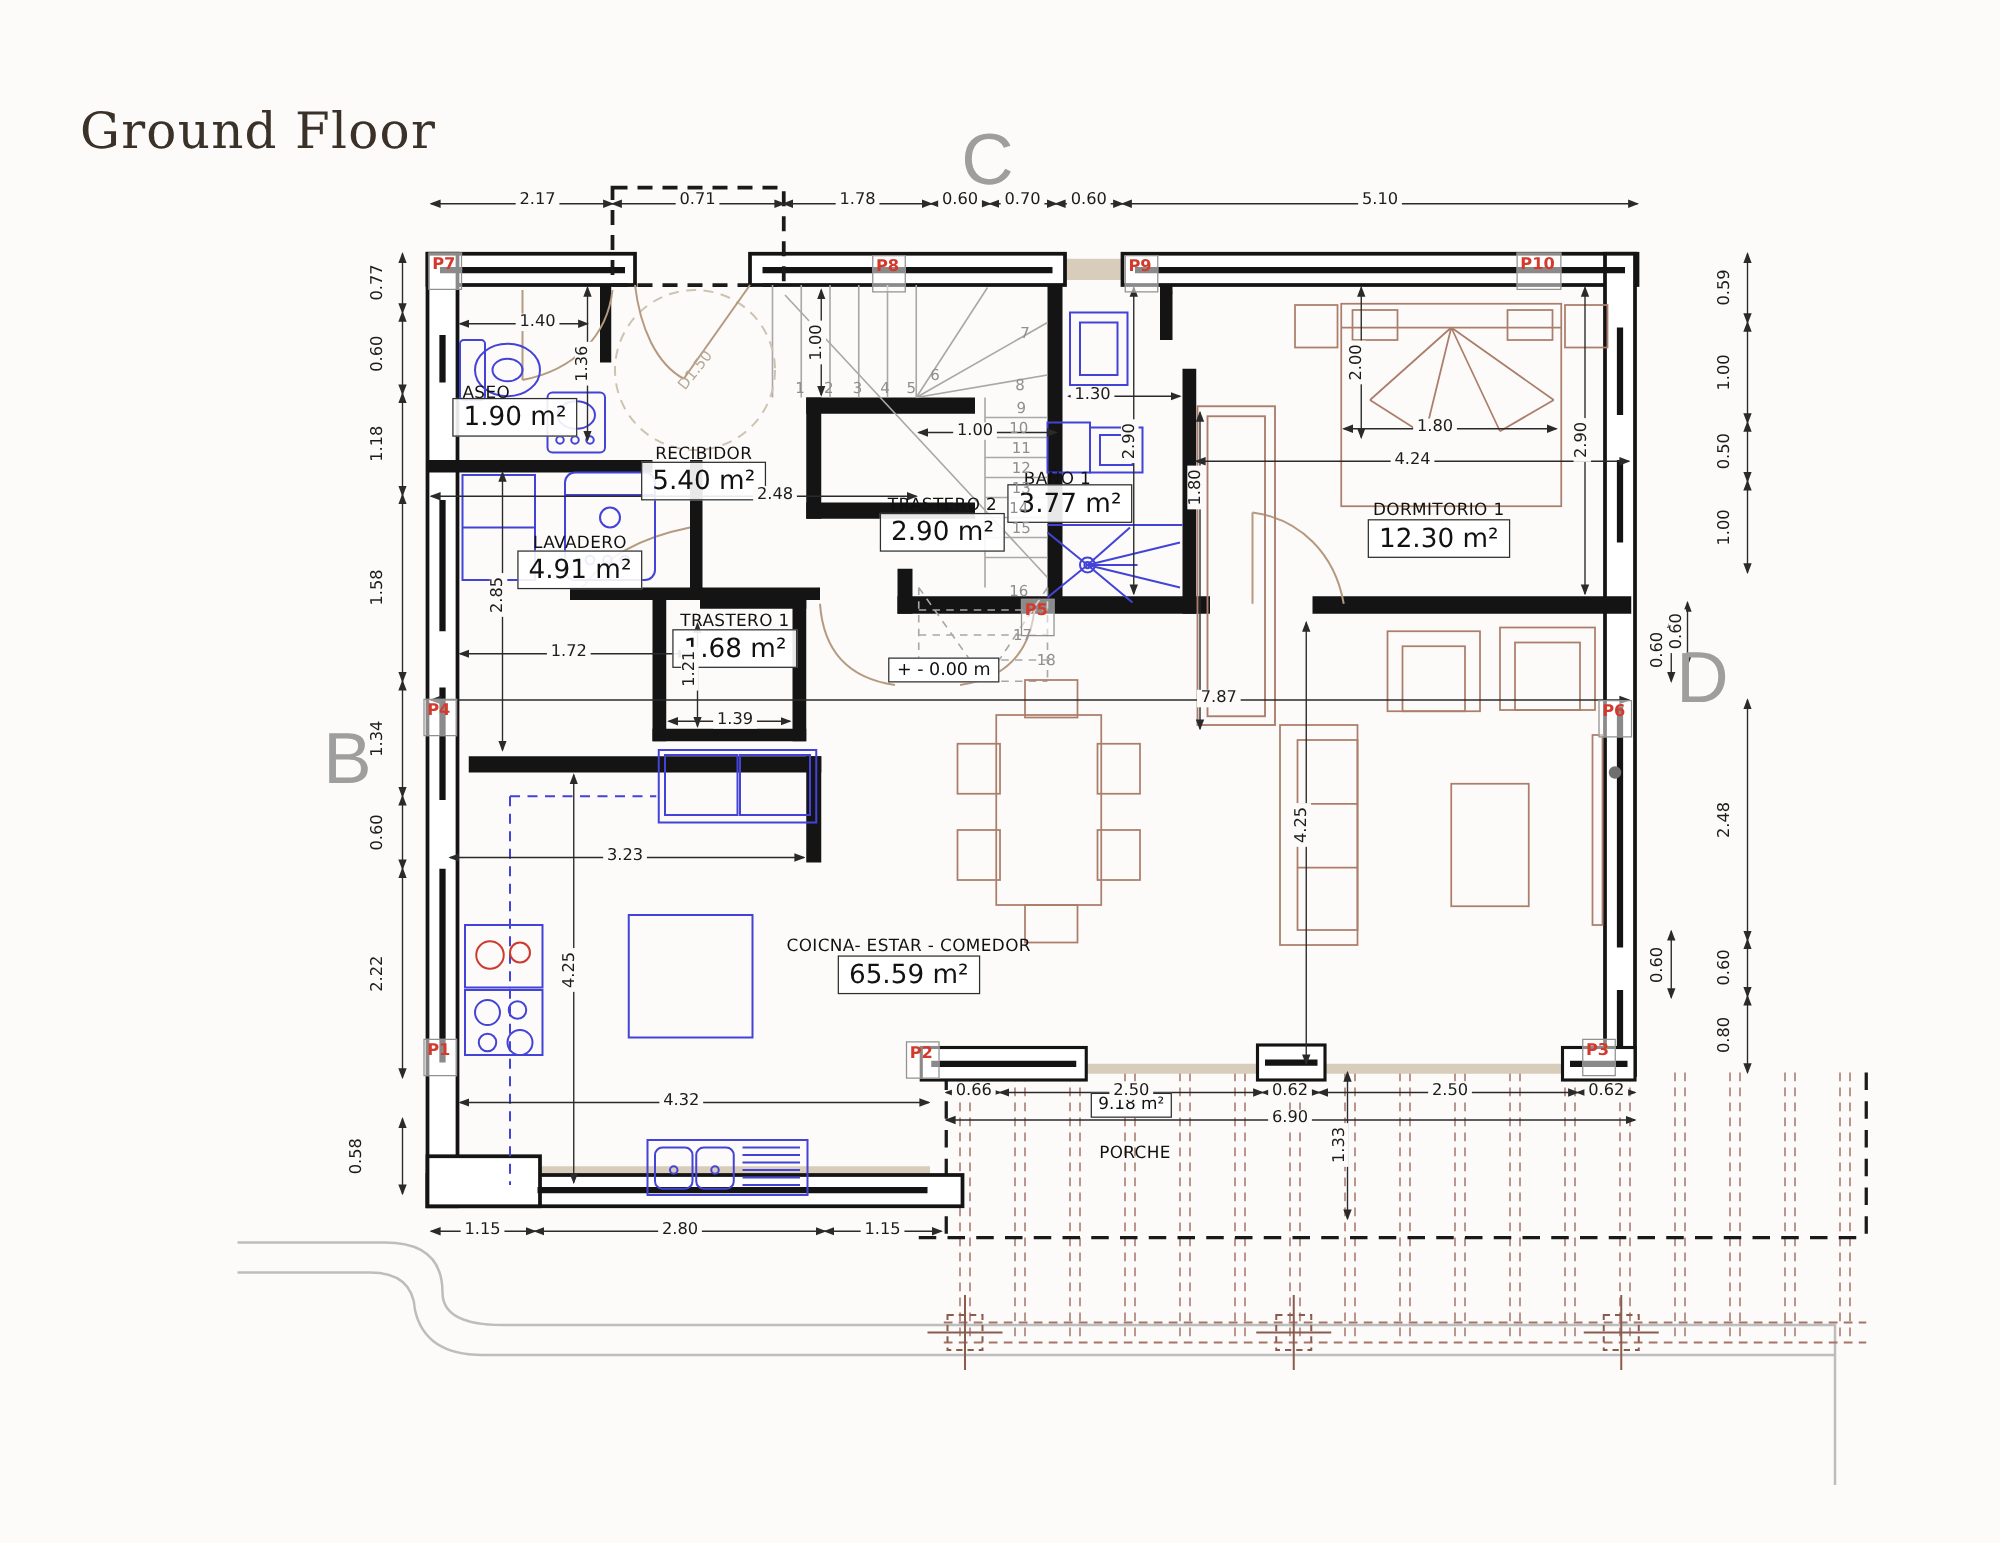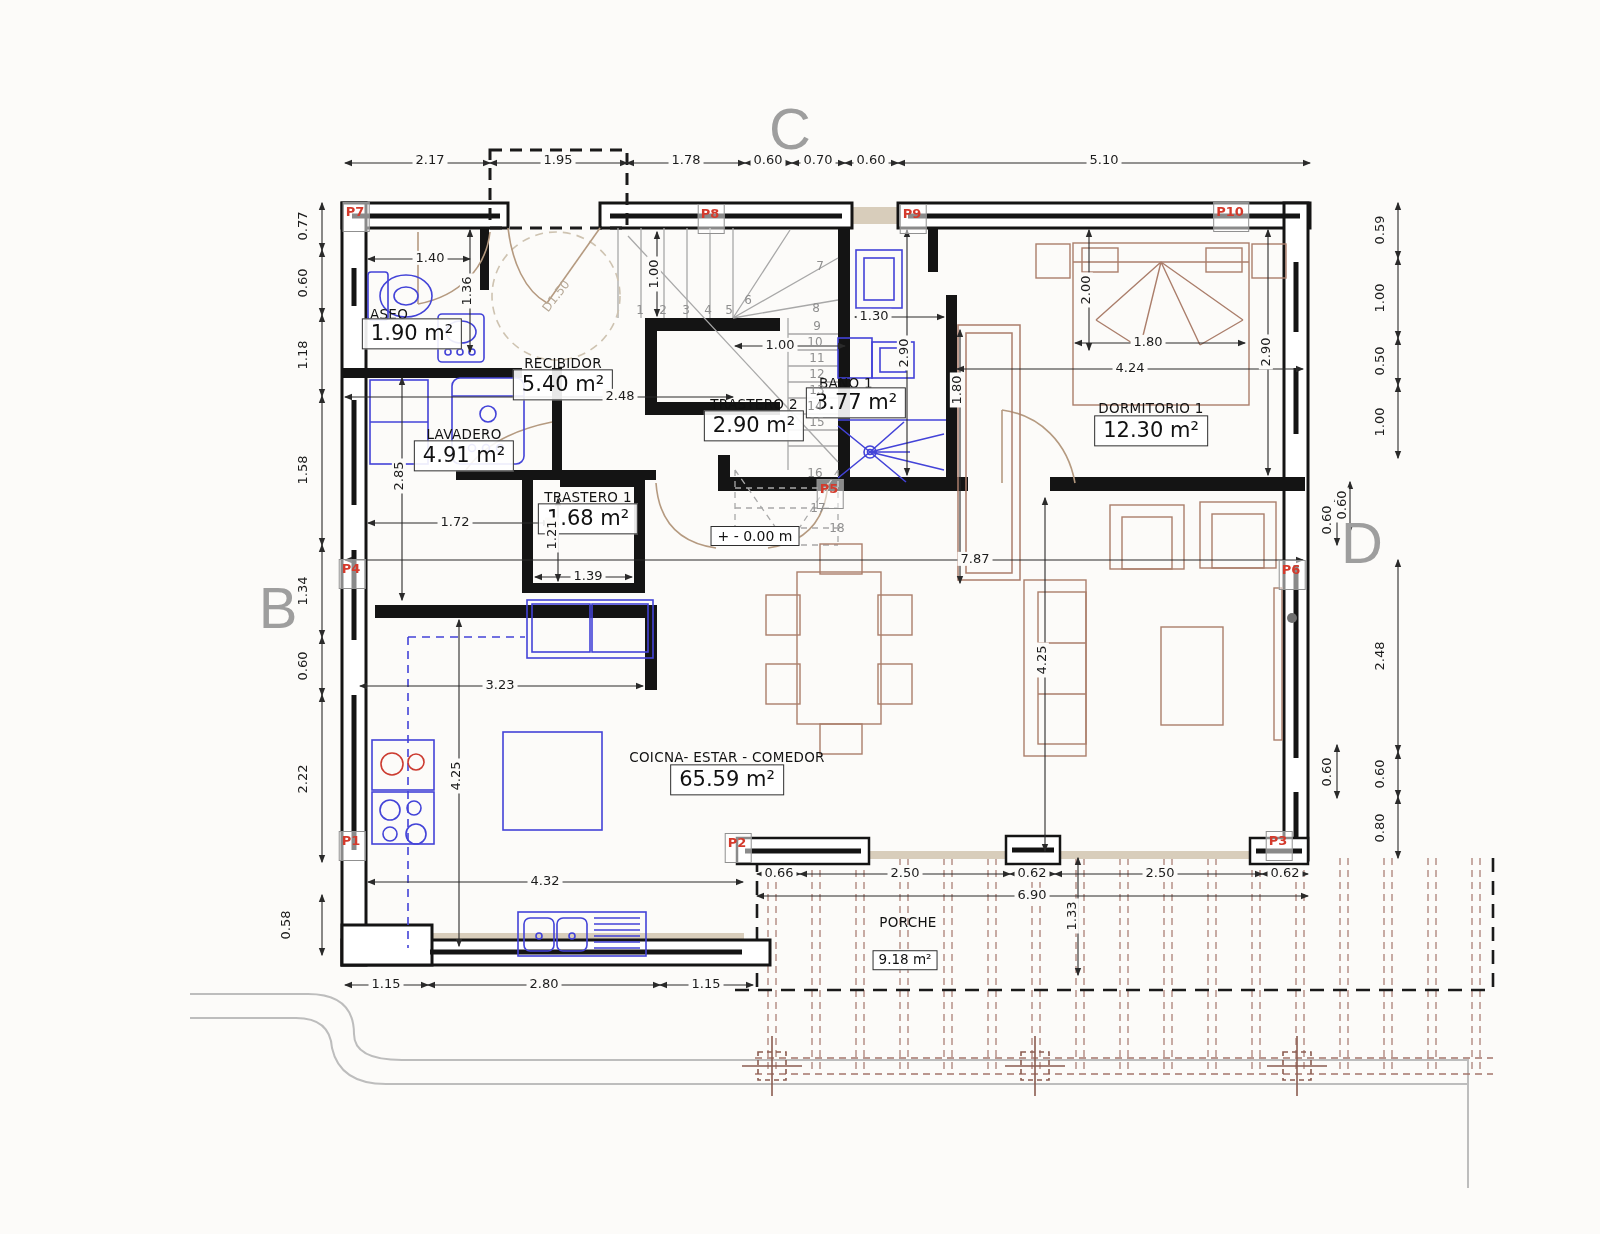--- a/index.html
+++ b/index.html
@@ -278,20 +278,21 @@
     <line x1="558" y1="499" x2="558" y2="581"></line>
     <line x1="535" y1="577" x2="632" y2="577"></line>
     <line x1="360" y1="686" x2="643" y2="686"></line>
     <line x1="459" y1="620" x2="459" y2="946"></line>
     <line x1="368" y1="882" x2="743" y2="882"></line>
     <line x1="345" y1="560" x2="1303" y2="560"></line>
     <line x1="1045" y1="498" x2="1045" y2="851"></line>
   </g>
 </svg>
 
+<div class="title">Ground Floor</div>
 <span class="t bigletter" style="left:790px;top:128px">C</span>
 <span class="t bigletter" style="left:278px;top:607px">B</span>
 <span class="t bigletter" style="left:1362px;top:542px">D</span>
 
 <span class="t roomname" style="left:389px;top:314px">ASEO</span>
 <span class="t areabox" style="left:412px;top:334px">1.90 m²</span>
 <span class="t roomname" style="left:563px;top:363px">RECIBIDOR</span>
 <span class="t areabox" style="left:563px;top:385px">5.40 m²</span>
 <span class="t roomname" style="left:464px;top:434px">LAVADERO</span>
 <span class="t areabox" style="left:464px;top:456px">4.91 m²</span>
@@ -299,21 +300,21 @@
 <span class="t areabox" style="left:754px;top:426px">2.90 m²</span>
 <span class="t roomname" style="left:846px;top:383px">BAÑO 1</span>
 <span class="t areabox" style="left:856px;top:403px">3.77 m²</span>
 <span class="t roomname" style="left:588px;top:497px">TRASTERO 1</span>
 <span class="t areabox" style="left:588px;top:519px">1.68 m²</span>
 <span class="t roomname" style="left:1151px;top:408px">DORMITORIO 1</span>
 <span class="t areabox" style="left:1151px;top:431px">12.30 m²</span>
 <span class="t roomname" style="left:727px;top:757px">COICNA- ESTAR - COMEDOR</span>
 <span class="t areabox" style="left:727px;top:780px">65.59 m²</span>
 <span class="t roomname" style="left:908px;top:922px">PORCHE</span>
-<span class="t areabox small" style="left:905px;top:960px">9.18 m²</span>
+<span class="t areabox small" style="left:905px;top:884px">9.18 m²</span>
 <span class="t levelbox" style="left:755px;top:536px">+ - 0.00 m</span>
 <span class="t d150" style="left:556px;top:296px">D1.50</span>
 
 <span class="t plabel" style="left:356px;top:217px">P7</span>
 <span class="t plabel" style="left:711px;top:219px">P8</span>
 <span class="t plabel" style="left:913px;top:219px">P9</span>
 <span class="t plabel" style="left:1231px;top:217px">P10</span>
 <span class="t plabel" style="left:352px;top:574px">P4</span>
 <span class="t plabel" style="left:352px;top:846px">P1</span>
 <span class="t plabel" style="left:830px;top:494px">P5</span>
@@ -334,21 +335,21 @@
 <span class="t stairnum" style="left:817px;top:358px">11</span>
 <span class="t stairnum" style="left:817px;top:374px">12</span>
 <span class="t stairnum" style="left:817px;top:390px">13</span>
 <span class="t stairnum" style="left:815px;top:406px">14</span>
 <span class="t stairnum" style="left:817px;top:422px">15</span>
 <span class="t stairnum" style="left:815px;top:473px">16</span>
 <span class="t stairnum" style="left:818px;top:508px">17</span>
 <span class="t stairnum" style="left:837px;top:528px">18</span>
 
 <span class="t dimtxt" style="left:430px;top:160px">2.17</span>
-<span class="t dimtxt" style="left:558px;top:160px">1.95</span>
+<span class="t dimtxt" style="left:558px;top:160px">0.71</span>
 <span class="t dimtxt" style="left:686px;top:160px">1.78</span>
 <span class="t dimtxt" style="left:768px;top:160px">0.60</span>
 <span class="t dimtxt" style="left:818px;top:160px">0.70</span>
 <span class="t dimtxt" style="left:871px;top:160px">0.60</span>
 <span class="t dimtxt" style="left:1104px;top:160px">5.10</span>
 
 <span class="t v dimtxt" style="left:303px;top:226px">0.77</span>
 <span class="t v dimtxt" style="left:303px;top:283px">0.60</span>
 <span class="t v dimtxt" style="left:303px;top:355px">1.18</span>
 <span class="t v dimtxt" style="left:303px;top:470px">1.58</span>

